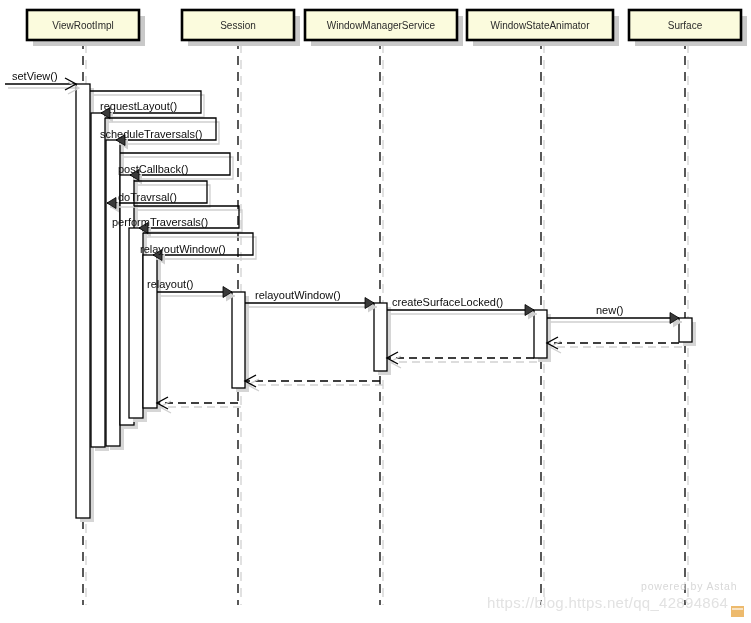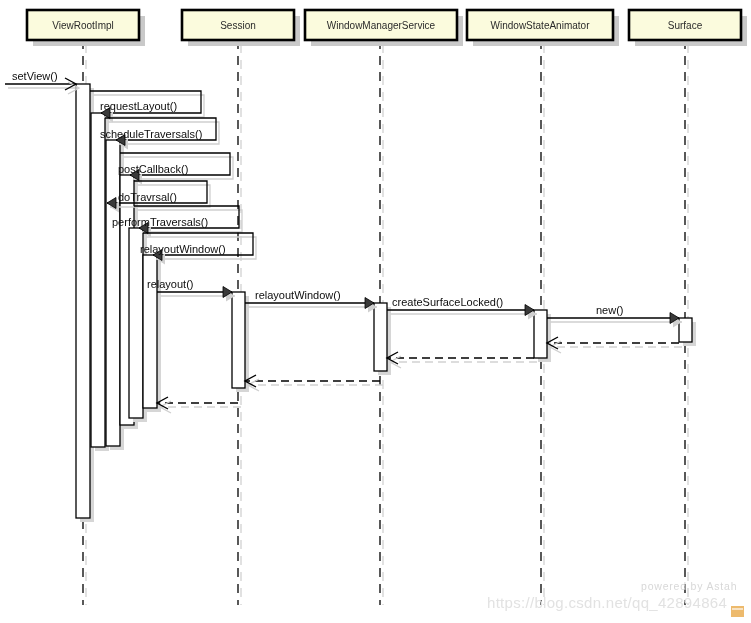--- a/index.html
+++ b/index.html
@@ -289,17 +289,17 @@
       <rect x="305" y="10" width="152" height="30" class="lifeline-box"></rect>
       <text x="381" y="26" class="lifeline-label">WindowManagerService</text>
       <rect x="473" y="16" width="146" height="30" class="lifeline-box-shadow"></rect>
       <rect x="467" y="10" width="146" height="30" class="lifeline-box"></rect>
       <text x="540" y="26" class="lifeline-label">WindowStateAnimator</text>
       <rect x="635" y="16" width="112" height="30" class="lifeline-box-shadow"></rect>
       <rect x="629" y="10" width="112" height="30" class="lifeline-box"></rect>
       <text x="685" y="26" class="lifeline-label">Surface</text>
     </svg>
 
-  <div class="watermark-url" id="wm-url" style="left: 487px; top: 594px;">https://blog.csdn.net/qq_42894864</div>
+  <div class="watermark-url" id="wm-url" style="left: 487px; top: 594px;">https://blog.https.net/qq_42894864</div>
   <div class="watermark-astah" id="wm-astah" style="left: 641px; top: 580px;">powered by Astah</div>
   <div class="astah-logo" id="wm-logo" style="left: 731px; top: 606px;"></div>
 
 </div>
 
 </body></html>

